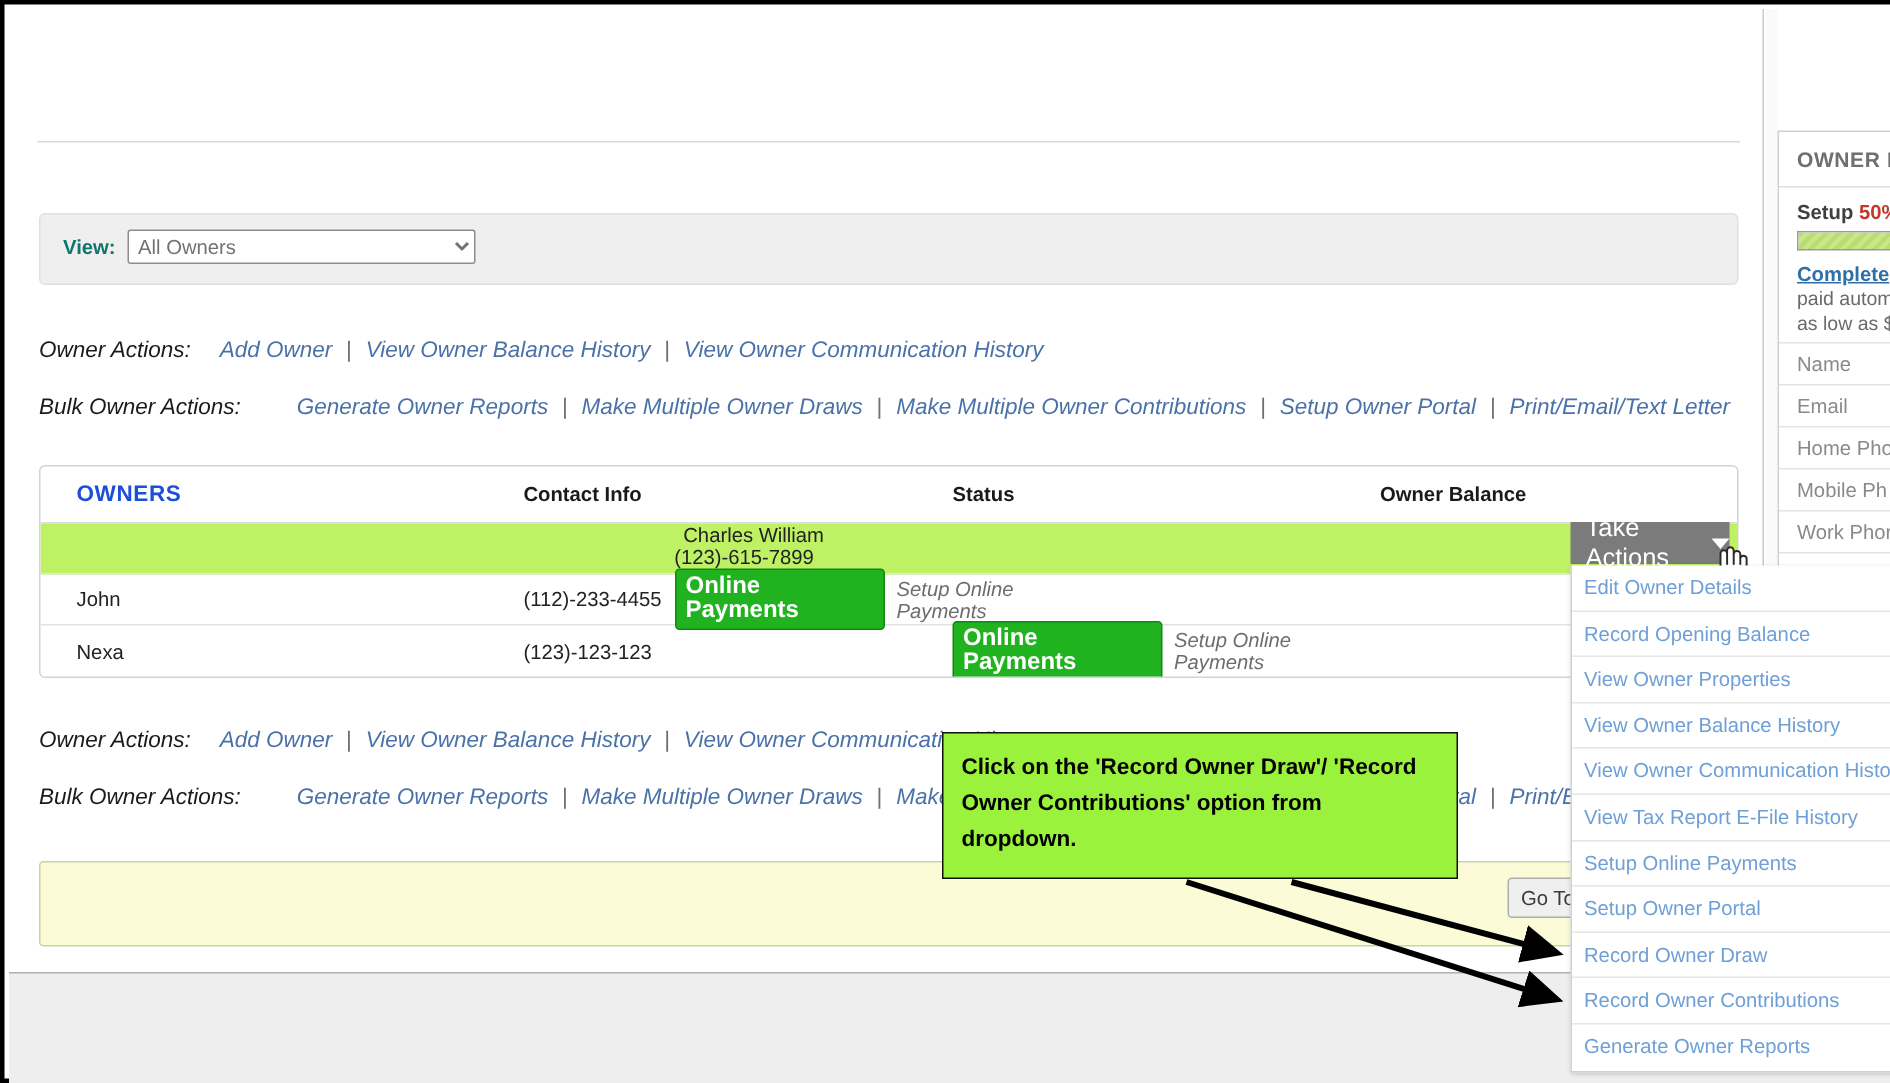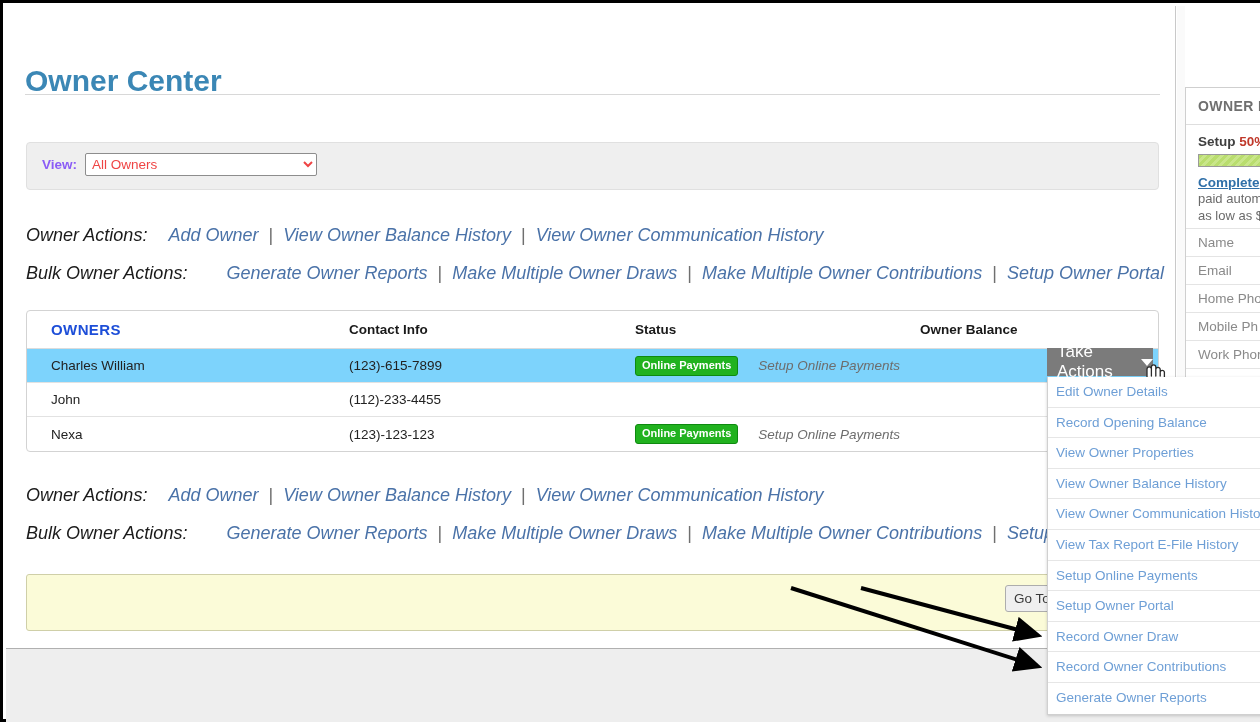--- a/index.html
+++ b/index.html
@@ -86,42 +86,42 @@
     border: 1px solid #e0e0e0;
     border-radius: 4px;
     box-sizing: border-box;
   }
   #view-label {
     position: absolute;
     left: 15px;
     top: 14px;
     font-size: 13.5px;
     font-weight: bold;
-    color: #8b5cf6;
+    color: #0f766e;
   }
   #view-select {
     position: absolute;
     left: 58px;
     top: 10px;
     width: 232px;
     height: 23px;
     font-family: "Liberation Sans", sans-serif;
     font-size: 13.5px;
-    color: #ef4444;
+    color: #737373;
     background: #ffffff;
     border: 1px solid #8d8d8d;
     border-radius: 2px;
     box-sizing: border-box;
     padding: 1px 2px;
   }
 
   
   .action-row {
     position: absolute;
-    font-size: 18px;
+    font-size: 15px;
     white-space: nowrap;
     color: #333;
   }
   .action-row .lead {
     font-style: italic;
     color: #1a1a1a;
   }
   .action-row a {
     font-style: italic;
     color: #4a72a8;
@@ -157,21 +157,21 @@
     align-items: center;
     height: 34px;
     border-bottom: 1px solid #e2e2e2;
     box-sizing: border-box;
   }
   .trow.last { border-bottom: none; }
   .trow.header {
     height: 38px;
     border-bottom: 1px solid #dcdcdc;
   }
-  .trow.highlight { background: #7dd3fc; }
+  .trow.highlight { background: #bef264; flex-direction: column; }
 
   .c-owner   { width: 322px; padding-left: 24px; box-sizing: border-box; }
   .c-contact { width: 286px; box-sizing: border-box; }
   .c-status  { width: 285px; box-sizing: border-box; display:flex; align-items:center; }
   .c-balance { width: 218px; box-sizing: border-box; text-align: right; padding-right: 12px; }
 
   .trow.header .c-owner {
     font-size: 15px;
     font-weight: bold;
     color: #1d4ed8;
@@ -185,27 +185,27 @@
     color: #1a1a1a;
   }
   .trow.header .c-status { display:block; }
 
   .cell-text { font-size: 13.5px; color: #222; }
 
   .badge-online {
     display: inline-block;
     background: #21b21f;
     color: #ffffff;
-    font-size: 11px;
+    font-size: 16px;
     font-weight: bold;
     padding: 3px 6px 4px 6px;
     border-radius: 3px;
     border: 1px solid #0e8a10;
     line-height: 1;
-    margin-right: 20px;
+    margin-right: 8px;
   }
   .setup-link {
     font-size: 13.5px;
     font-style: italic;
     color: #6d6d6d;
   }
   .bal { font-size: 13.5px; color: #222; }
 
   
   #yellow-panel {
@@ -394,21 +394,20 @@
     pointer-events: none;
   }
 </style>
 </head>
 <body>
 
 <div id="app-frame">
 
   <div id="content-sheet">
 
-    <h1 id="page-title">Owner Center</h1>
     <div id="title-rule"></div>
 
     <div id="view-bar">
       <span id="view-label">View:</span>
       <select id="view-select">
         <option>All Owners</option>
       </select>
     </div>
 
     <div class="action-row" id="owner-actions-1">
@@ -519,20 +518,21 @@
     <div class="sidebar-field">Mobile Ph</div>
     <div class="sidebar-field">Work Phor</div>
     <div class="sidebar-field">Properties</div>
   </div>
 
   <button id="goto-button">Go To</button>
 
   <div id="footer-shadow"></div>
   <div id="footer-strip"></div>
 
+  <div id="callout">Click on the 'Record Owner Draw'/ 'Record Owner Contributions' option from dropdown.</div>
 
   <svg id="arrow-layer" viewBox="0 0 1260 722">
     <defs>
       <marker id="ah" markerWidth="7" markerHeight="7" refX="5.6" refY="3.2" orient="auto">
         <path d="M0,0 L7,3.2 L0,6.4 z" fill="#000"></path>
       </marker>
     </defs>
     <line x1="858" y1="585" x2="1034" y2="632" stroke="#000" stroke-width="4" marker-end="url(#ah)"></line>
     <line x1="788" y1="585" x2="1034" y2="663" stroke="#000" stroke-width="4" marker-end="url(#ah)"></line>
   </svg>

